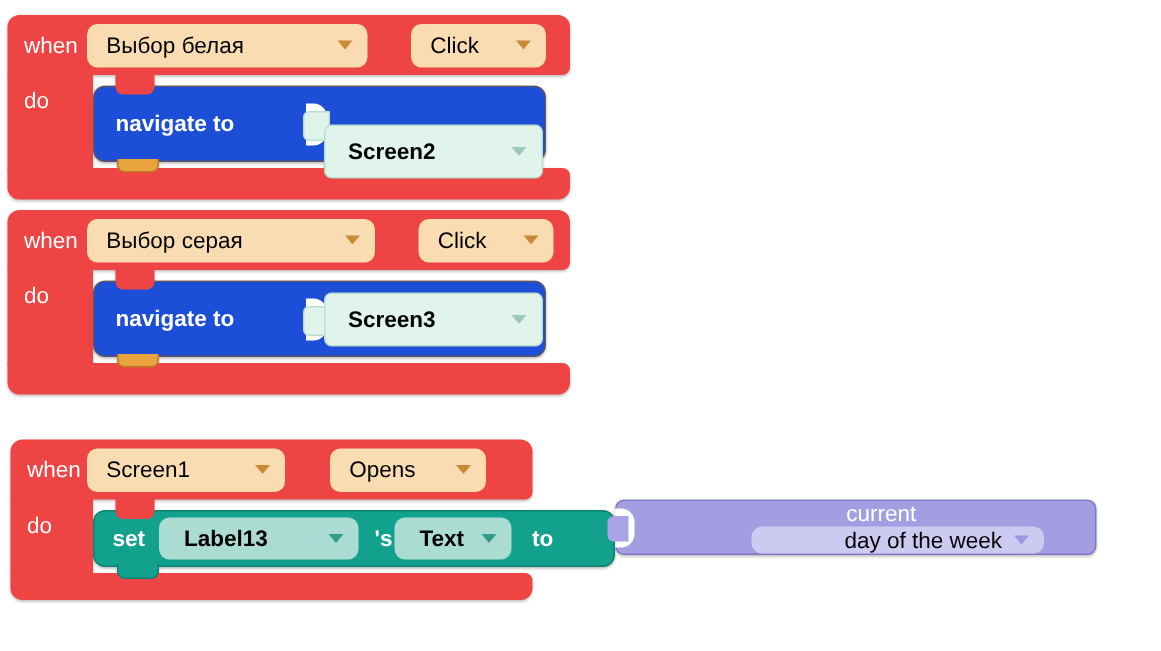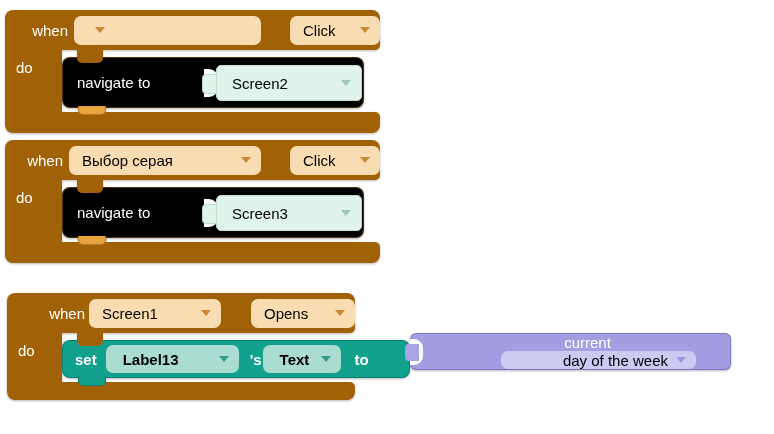--- a/index.html
+++ b/index.html
@@ -1,75 +1,76 @@
 <!DOCTYPE html>
 <html><head>
 <meta charset="utf-8">
 <style>
   html,body{margin:0;padding:0;background:#ffffff;}
   .canvas{position:relative;width:774px;height:434px;background:#ffffff;
           font-family:"Liberation Sans",sans-serif;font-size:15px;overflow:hidden;}
   .blk{position:absolute;filter:drop-shadow(0 1px 1px rgba(0,0,0,0.28));}
-  .orange{background:#a16207;justify-content:flex-end;}
+  .orange{background:#ef4444;}
   .hdr{position:absolute;left:0;top:0;right:0;height:40px;border-radius:8px 8px 5px 0;
        display:flex;align-items:center;box-sizing:border-box;padding-left:11px;}
   .col{position:absolute;left:0;top:39px;}
   .ftr{position:absolute;left:0;right:0;border-radius:0 5px 8px 8px;}
   .ntab{position:absolute;width:26px;height:14px;border-radius:0 0 5px 5px;z-index:3;}
   .kw{color:#ffffff;white-space:nowrap;}
   .pill{border-radius:7px;display:flex;align-items:center;justify-content:space-between;
         padding:0 10px 0 13px;color:#000;box-sizing:border-box;white-space:nowrap;cursor:pointer;}
   .peach{background:#F9DCB1;height:29px;}
   .lteal{background:#AADCD2;height:28px;padding-left:17px;}
   .lpurple{background:#CDCAF2;height:30px;}
   .chev{width:0;height:0;border-left:5px solid transparent;border-right:5px solid transparent;
         border-top:6px solid #C98A33;margin-left:8px;flex:none;}
   .chev-teal{border-top-color:#2F9D89;}
   .chev-mint{border-top-color:#9FC9BC;}
   .chev-purple{border-top-color:#9B96E0;}
   .stmt{position:absolute;z-index:2;border-radius:8px;box-sizing:border-box;
         display:flex;align-items:center;}
-  .nav{background:#000000;border:1px solid rgba(146,88,9,0.55);}
+  .nav{background:#1d4ed8;border:1px solid rgba(146,88,9,0.55);font-weight:bold;}
   .setb{background:#11A18C;border:1px solid rgba(5,90,75,0.45);font-weight:bold;}
   .purpleb{background:#A29EE1;border:1px solid rgba(70,60,150,0.4);border-radius:6px;}
   .bump{position:absolute;left:15px;top:calc(100% - 1px);width:26px;height:9px;
         border-radius:0 0 5px 5px;}
   .socket{position:absolute;background:#ffffff;border-radius:0 9px 9px 0;z-index:1;}
   .vtab{position:absolute;border-radius:4px 0 0 4px;z-index:2;}
   .field{position:absolute;background:#E1F4EC;border:1px solid #BBDECF;border-radius:5px;
          display:flex;align-items:center;justify-content:space-between;
          padding:0 10px 0 15px;box-sizing:border-box;z-index:3;cursor:pointer;}
 </style>
 </head>
 <body>
 
 <div class="canvas">
 
   <div class="blk" style="left:5px;top:10px;width:375px;height:123px;">
     <div class="hdr orange">
       <span class="kw">when</span>
       <div class="pill peach" style="width:187px;margin-left:6px;">
+        <span>Выбор белая</span>
         <span class="chev"></span>
       </div>
       <div class="pill peach" style="width:90px;margin-left:29px;">
         <span>Click</span>
         <span class="chev"></span>
       </div>
     </div>
     <div class="col orange" style="width:57px;height:64px;">
       <div class="kw" style="padding:10px 0 0 11px;">do</div>
     </div>
     <div class="ftr orange" style="top:102px;height:21px;"></div>
     <div class="ntab orange" style="left:72px;top:39px;"></div>
 
     <div class="stmt nav" style="left:57px;top:47px;width:302px;height:51px;">
       <span class="kw" style="padding-left:14px;">navigate to</span>
       <div class="socket" style="left:141px;top:11px;width:14px;height:28px;"></div>
       <div class="vtab" style="left:139px;top:16px;width:16px;height:18px;background:#E1F4EC;border:1px solid #BBDECF;"></div>
-      <div class="field" style="left:153px;top:7px;width:146px;height:36px;">
+      <div class="field" style="left:153px;top:25px;width:146px;height:36px;">
         <span>Screen2</span>
         <span class="chev chev-mint"></span>
       </div>
       <div class="bump" style="background:#E9A43E;border:1px solid rgba(146,88,9,0.55);border-top:none;height:8px;"></div>
     </div>
   </div>
 
   <div class="blk" style="left:5px;top:140px;width:375px;height:123px;">
     <div class="hdr orange">
       <span class="kw">when</span>

